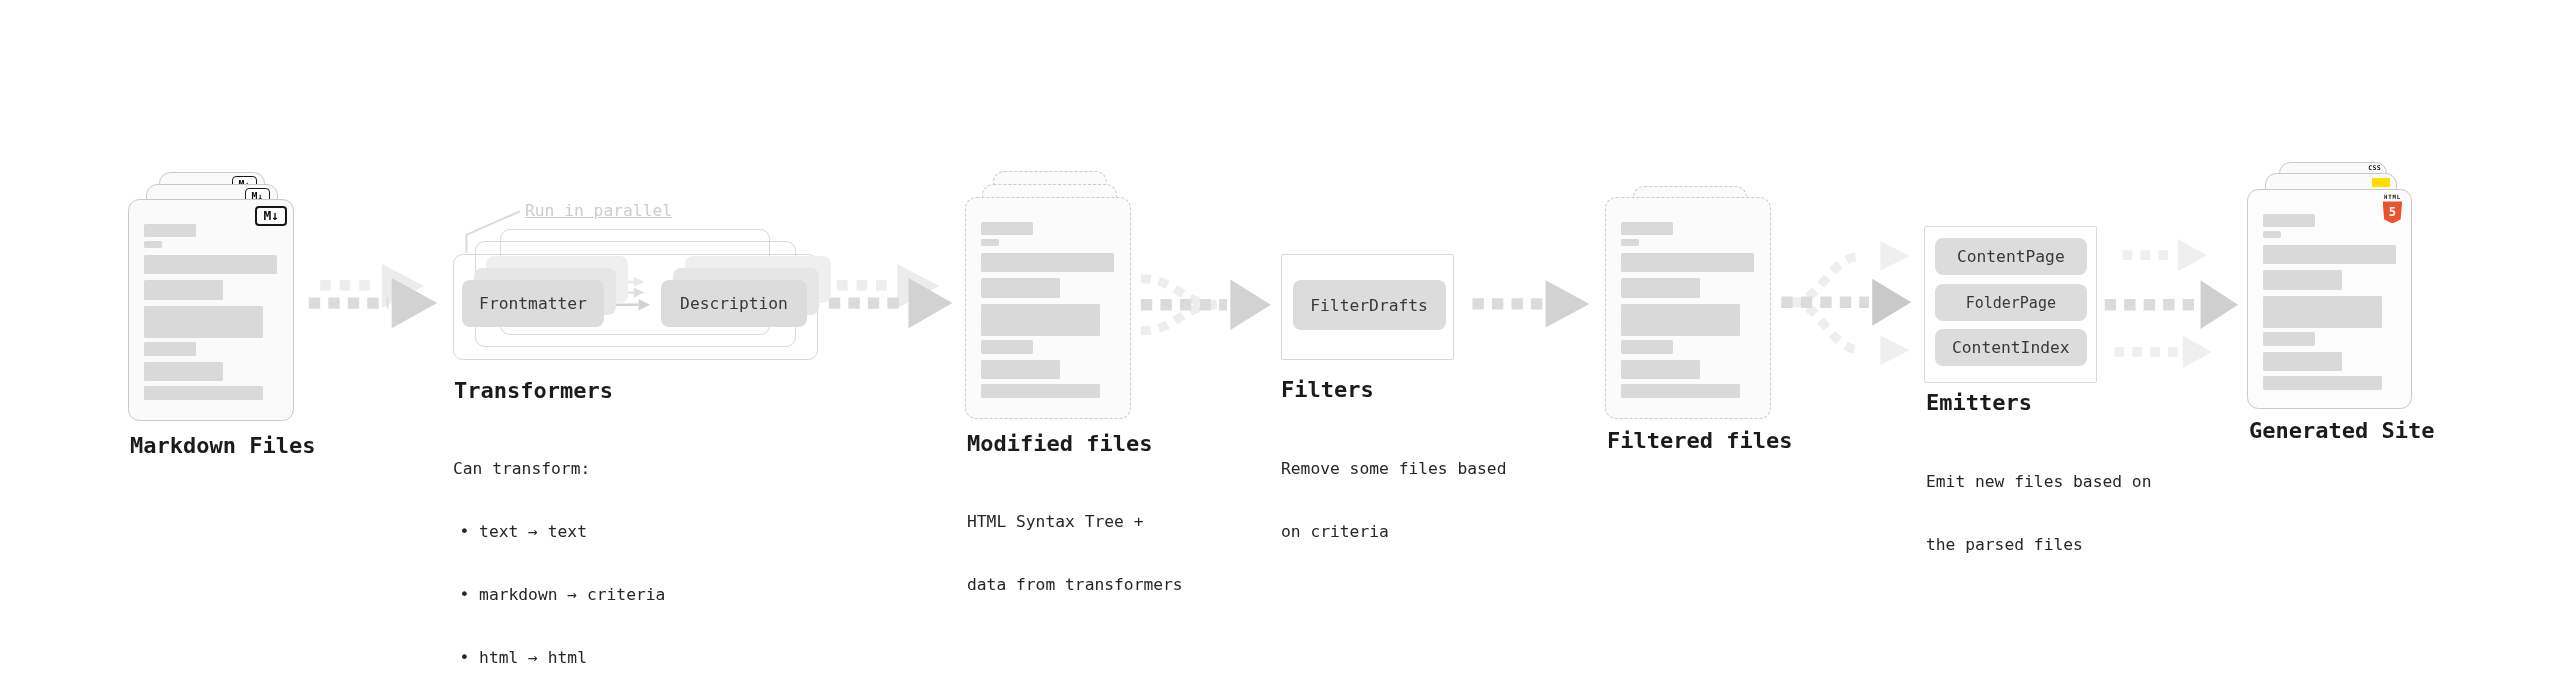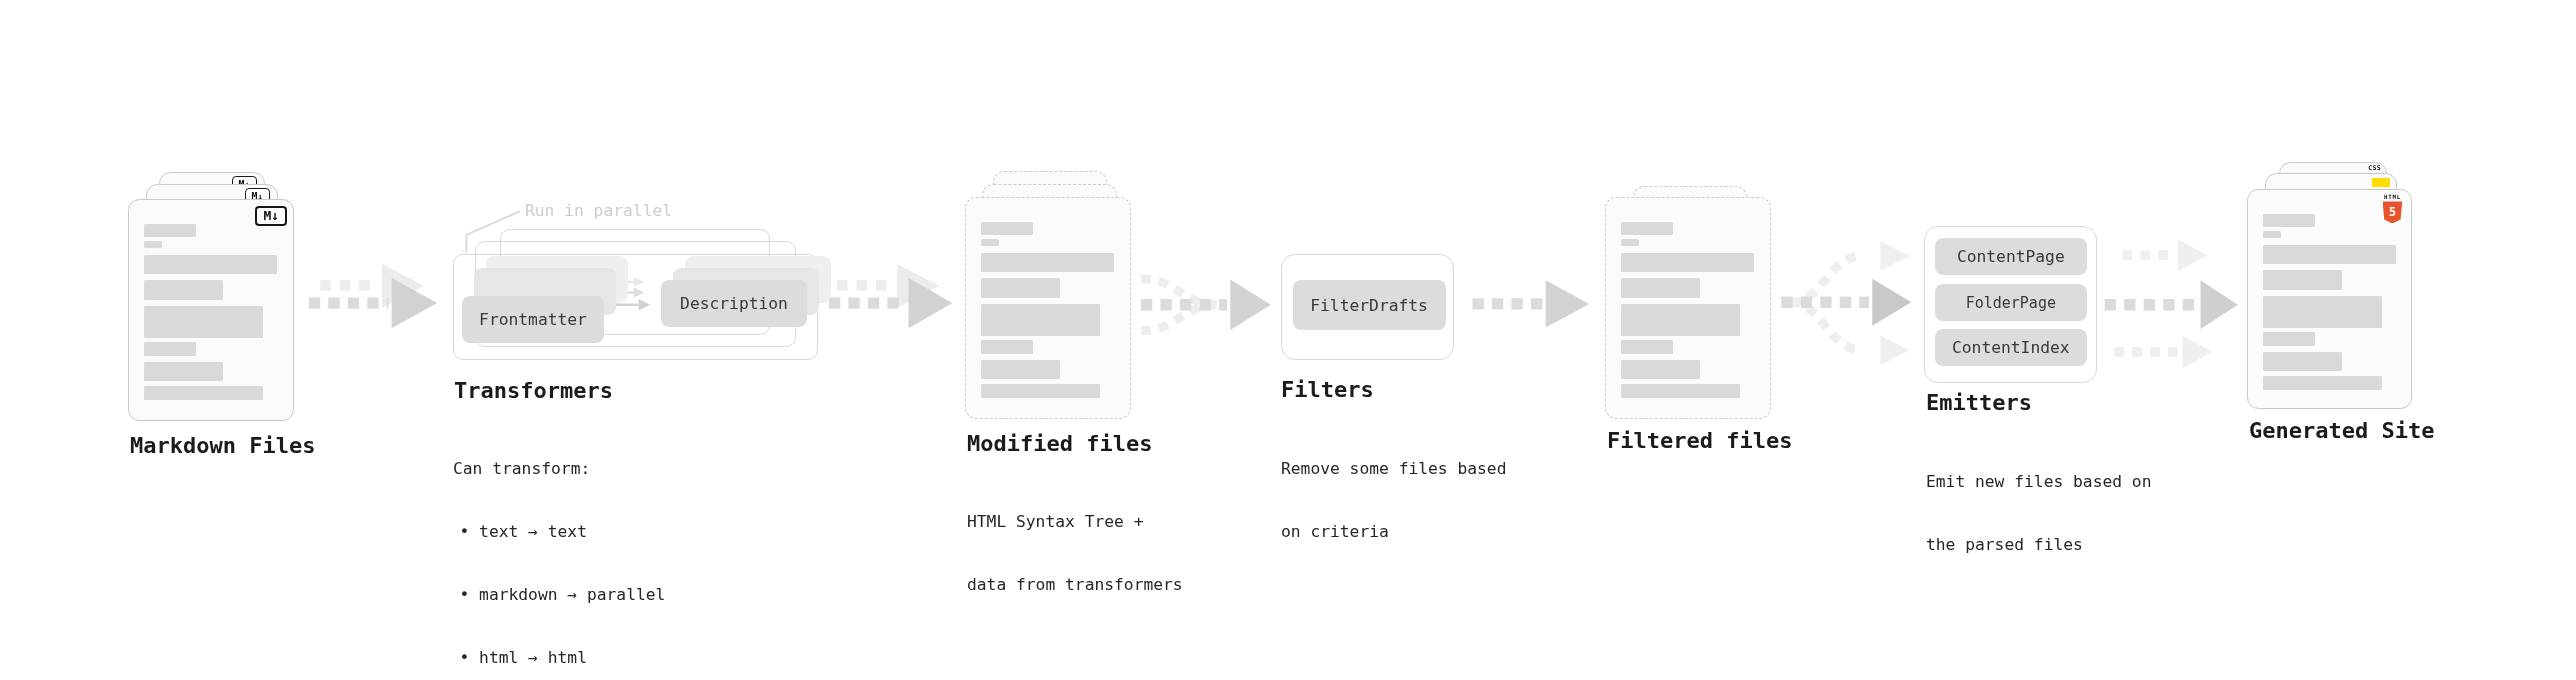--- a/index.html
+++ b/index.html
@@ -16,25 +16,25 @@
             background:#ffffff;color:#111;font-weight:bold;font-size:13px;display:flex;align-items:center;justify-content:center;box-sizing:border-box;}
   .md-badge.sm{width:24.4px;height:16.3px;font-size:9.8px;top:3.3px;right:7.3px;border-width:1.6px;}
   
   .t-box{position:absolute;border:1.6px solid #d8d8d8;border-radius:9.8px;box-sizing:border-box;background:transparent;}
   
   .pill{position:absolute;background:#dcdcdc;border-radius:8.1px;color:#383838;font-size:16.3px;
         display:flex;align-items:center;justify-content:center;box-sizing:border-box;}
   .pill.ghost1{background:#e6e6e6;}
   .pill.ghost2{background:#efefef;}
   
-  .frame{position:absolute;border:1.6px solid #d8d8d8;border-radius:14px;background:#ffffff;box-sizing:border-box;}
+  .frame{position:absolute;border:1.6px solid #d8d8d8;border-radius:2px;background:#ffffff;box-sizing:border-box;}
   
   .heading{position:absolute;font-size:22px;line-height:23px;color:#1b1b1b;font-weight:700;white-space:pre;}
   .body-text{position:absolute;font-size:16.3px;line-height:21px;color:#262626;white-space:pre;}
-  .note{position:absolute;font-size:16.3px;color:#cdcdcd;white-space:pre;}
+  .note{position:absolute;font-size:16.3px;color:#cdcdcd;white-space:pre;text-decoration:underline;}
   .bullet-line{padding-left:6.5px;}
   .bullet-line::before{content:"• ";}
   
   .html5-badge{position:absolute;top:4.1px;right:8.1px;width:21px;text-align:center;}
   .html5-word{font-size:5.7px;font-weight:bold;letter-spacing:0.8px;color:#111;line-height:7.3px;}
   .html5-shield{width:19.5px;height:22px;margin:0 auto;clip-path:polygon(0 0,100% 0,92% 82%,50% 100%,8% 82%);
                 color:#fff;font-size:12.2px;font-weight:bold;display:flex;align-items:center;justify-content:center;}
   .js-badge{position:absolute;top:4.1px;right:5.7px;width:18.7px;height:9px;}
   .css-badge{position:absolute;top:2.4px;right:4.1px;font-size:6.5px;font-weight:bold;letter-spacing:0.4px;color:#111;
              border-bottom:2px solid #2e6bf0;padding:0 0.8px 0.8px 0.8px;line-height:6.5px;}
@@ -125,30 +125,30 @@
   </div>
   <div class="heading" style="left:130px;top:434px">Markdown Files</div>
 
   <div class="note" style="left:525px;top:201px">Run in parallel</div>
   <div>
     <div class="t-box" style="left:500px;top:229px;width:270px;height:106px"></div>
     <div class="t-box" style="left:475px;top:241px;width:321px;height:106px"></div>
     <div class="t-box" style="left:453px;top:254px;width:365px;height:106px"></div>
     <div class="pill ghost2" style="left:486px;top:256px;width:142px;height:47px"></div>
     <div class="pill ghost1" style="left:474px;top:268px;width:142px;height:47px"></div>
-    <div class="pill" style="left:462px;top:296px;width:142px;height:47px">Frontmatter</div>
+    <div class="pill" style="left:462px;top:280px;width:142px;height:47px">Frontmatter</div>
     <div class="pill ghost2" style="left:685px;top:256px;width:146px;height:47px"></div>
     <div class="pill ghost1" style="left:673px;top:268px;width:146px;height:47px"></div>
     <div class="pill" style="left:661px;top:280px;width:146px;height:47px">Description</div>
   </div>
   <div class="heading" style="left:454px;top:379px">Transformers</div>
   <div class="body-text" style="left:453px;top:416px">
     <div>Can transform:</div>
     <div class="bullet-line">text → text</div>
-    <div class="bullet-line">markdown → parallel</div>
+    <div class="bullet-line">markdown → criteria</div>
     <div class="bullet-line">html → html</div>
   </div>
 
   <div>
     <div class="doc-card dashed" style="left:993px;top:171px;width:114px;height:222px"></div>
     <div class="doc-card dashed" style="left:982px;top:184px;width:135px;height:222px"></div>
     <div class="doc-card dashed" style="left:965px;top:197px;width:166px;height:222px">
       <div class="doc-bars">
           <div class="bar" style="left: 15.4px; top: 24.4px; width: 52px; height: 13px;"></div>
           <div class="bar" style="left: 15.4px; top: 41px; width: 18px; height: 6.5px;"></div>

